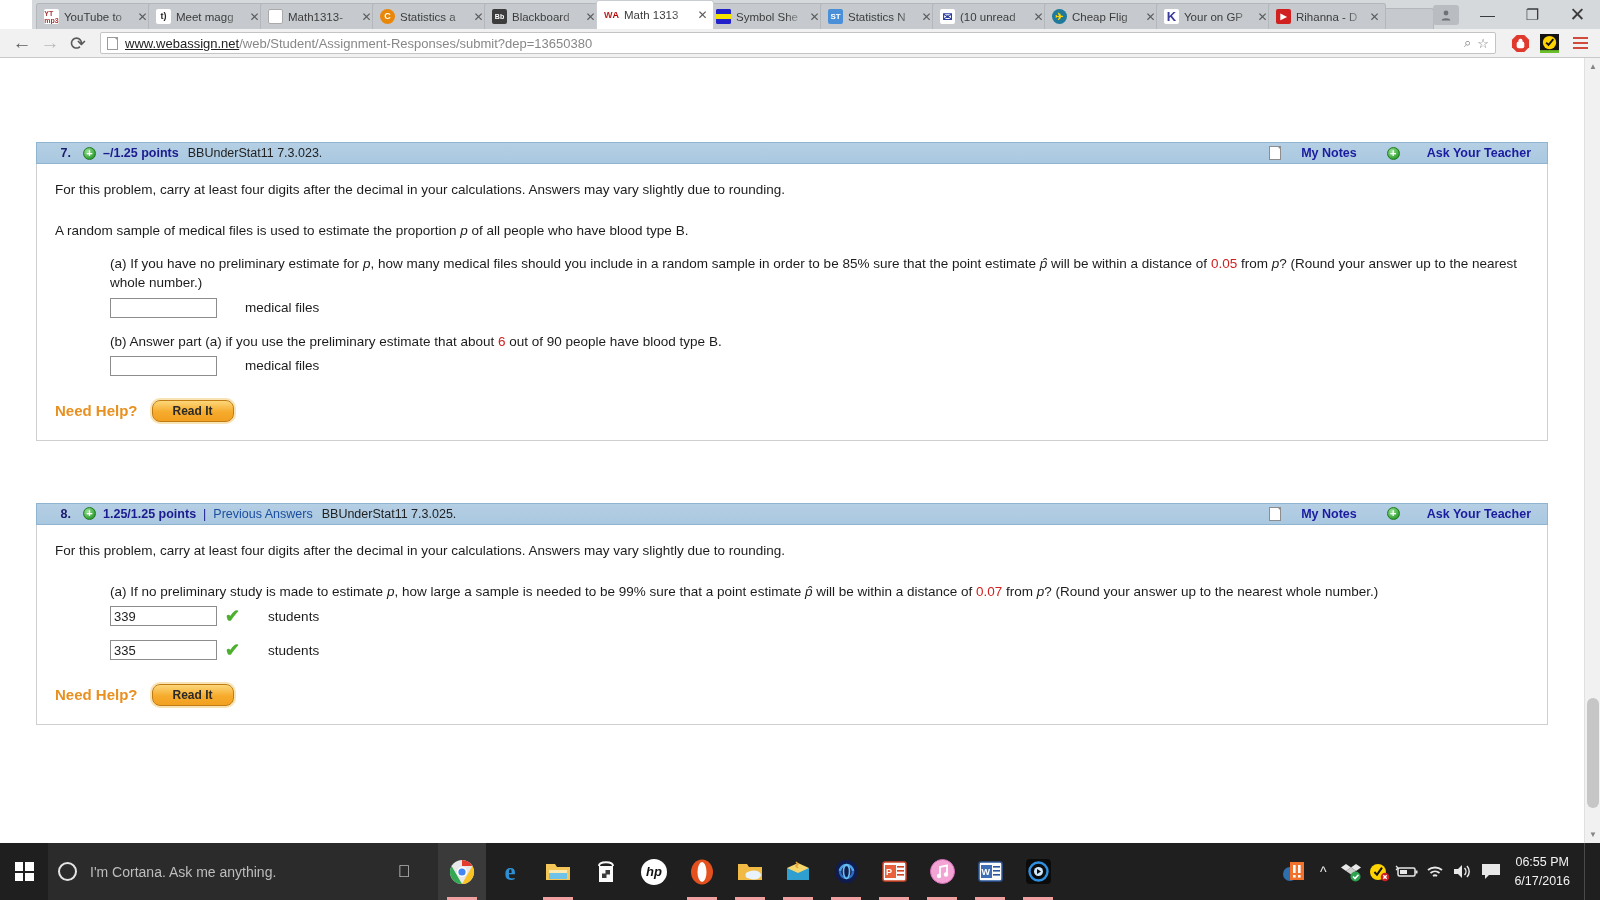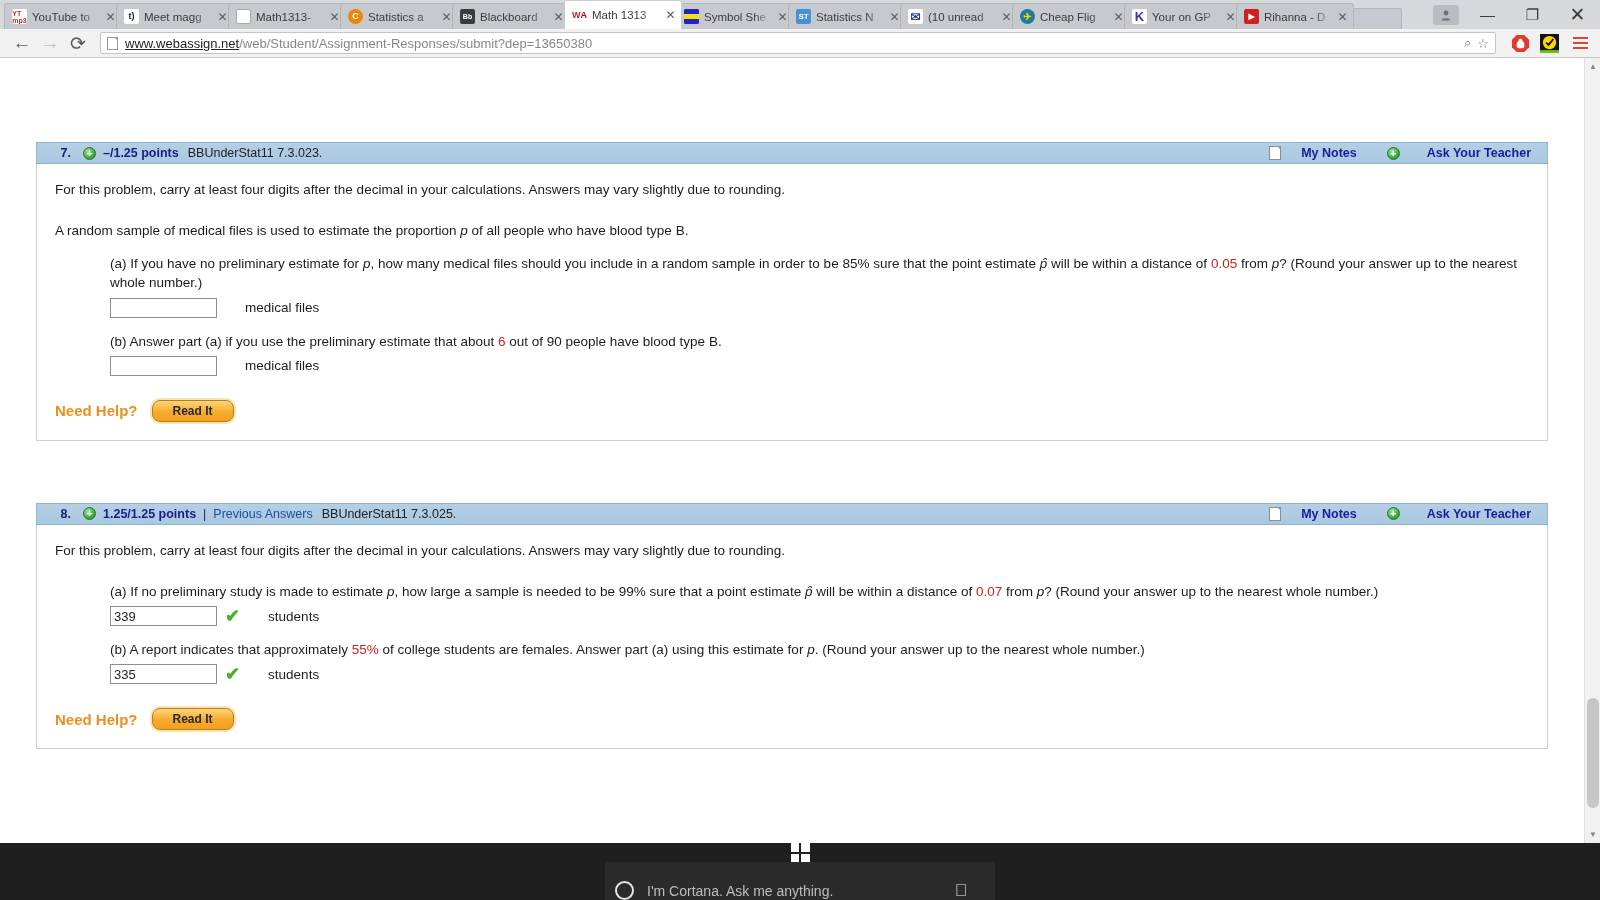--- a/index.html
+++ b/index.html
@@ -14,20 +14,21 @@
   
   #browser-chrome { width: 1600px; }
 
   #tab-strip {
     height: 29px;
     background: #d6d9dc;
     display: flex;
     align-items: flex-end;
     padding-left: 4px;
     position: relative;
+    margin-left: 32px;
   }
   .tab {
     position: relative;
     height: 26px;
     width: 118px;
     display: flex;
     align-items: center;
     background: #c6cace;
     border-top-left-radius: 3px;
     border-top-right-radius: 3px;
@@ -322,21 +323,20 @@
   }
 
   
   #taskbar {
     position: absolute;
     left: 0; top: 843px;
     width: 1600px; height: 57px;
     background: #1f1f1f;
     display: flex;
     align-items: center;
-    flex-direction: column;
   }
   #start-btn {
     width: 48px; height: 57px;
     display: flex; align-items: center; justify-content: center;
   }
   .win-logo {
     width: 19px; height: 19px;
     display: grid;
     grid-template-columns: 1fr 1fr;
     grid-template-rows: 1fr 1fr;
@@ -615,21 +615,20 @@
         <div class="part">
           <p class="part-text"><span>(a)</span> <span>If no preliminary study is made to estimate </span><em>p</em><span>, how large a sample is needed to be 99% sure that a point estimate </span><em>p̂</em><span> will be within a distance of </span><span class="red">0.07</span><span> from </span><em>p</em><span>? (Round your answer up to the nearest whole number.)</span></p>
           <div class="answer-row">
             <input class="answer-input" type="text" value="339" style="">
             <span class="check-mark">✔</span>
             <span class="unit-label">students</span>
           </div>
         </div>
 
         <div class="part">
-          <p class="part-text"><span>(b)</span> <span>A report indicates that approximately </span><span class="red">55%</span><span> of college students are females. Answer part (a) using this estimate for </span><em>p</em><span>. (Round your answer up to the nearest whole number.)</span></p>
           <div class="answer-row">
             <input class="answer-input" type="text" value="335" style="">
             <span class="check-mark">✔</span>
             <span class="unit-label">students</span>
           </div>
         </div>
 
         <div class="need-help">
           <span class="need-help-label">Need Help?</span>
           <button class="read-it-btn">Read It</button>

